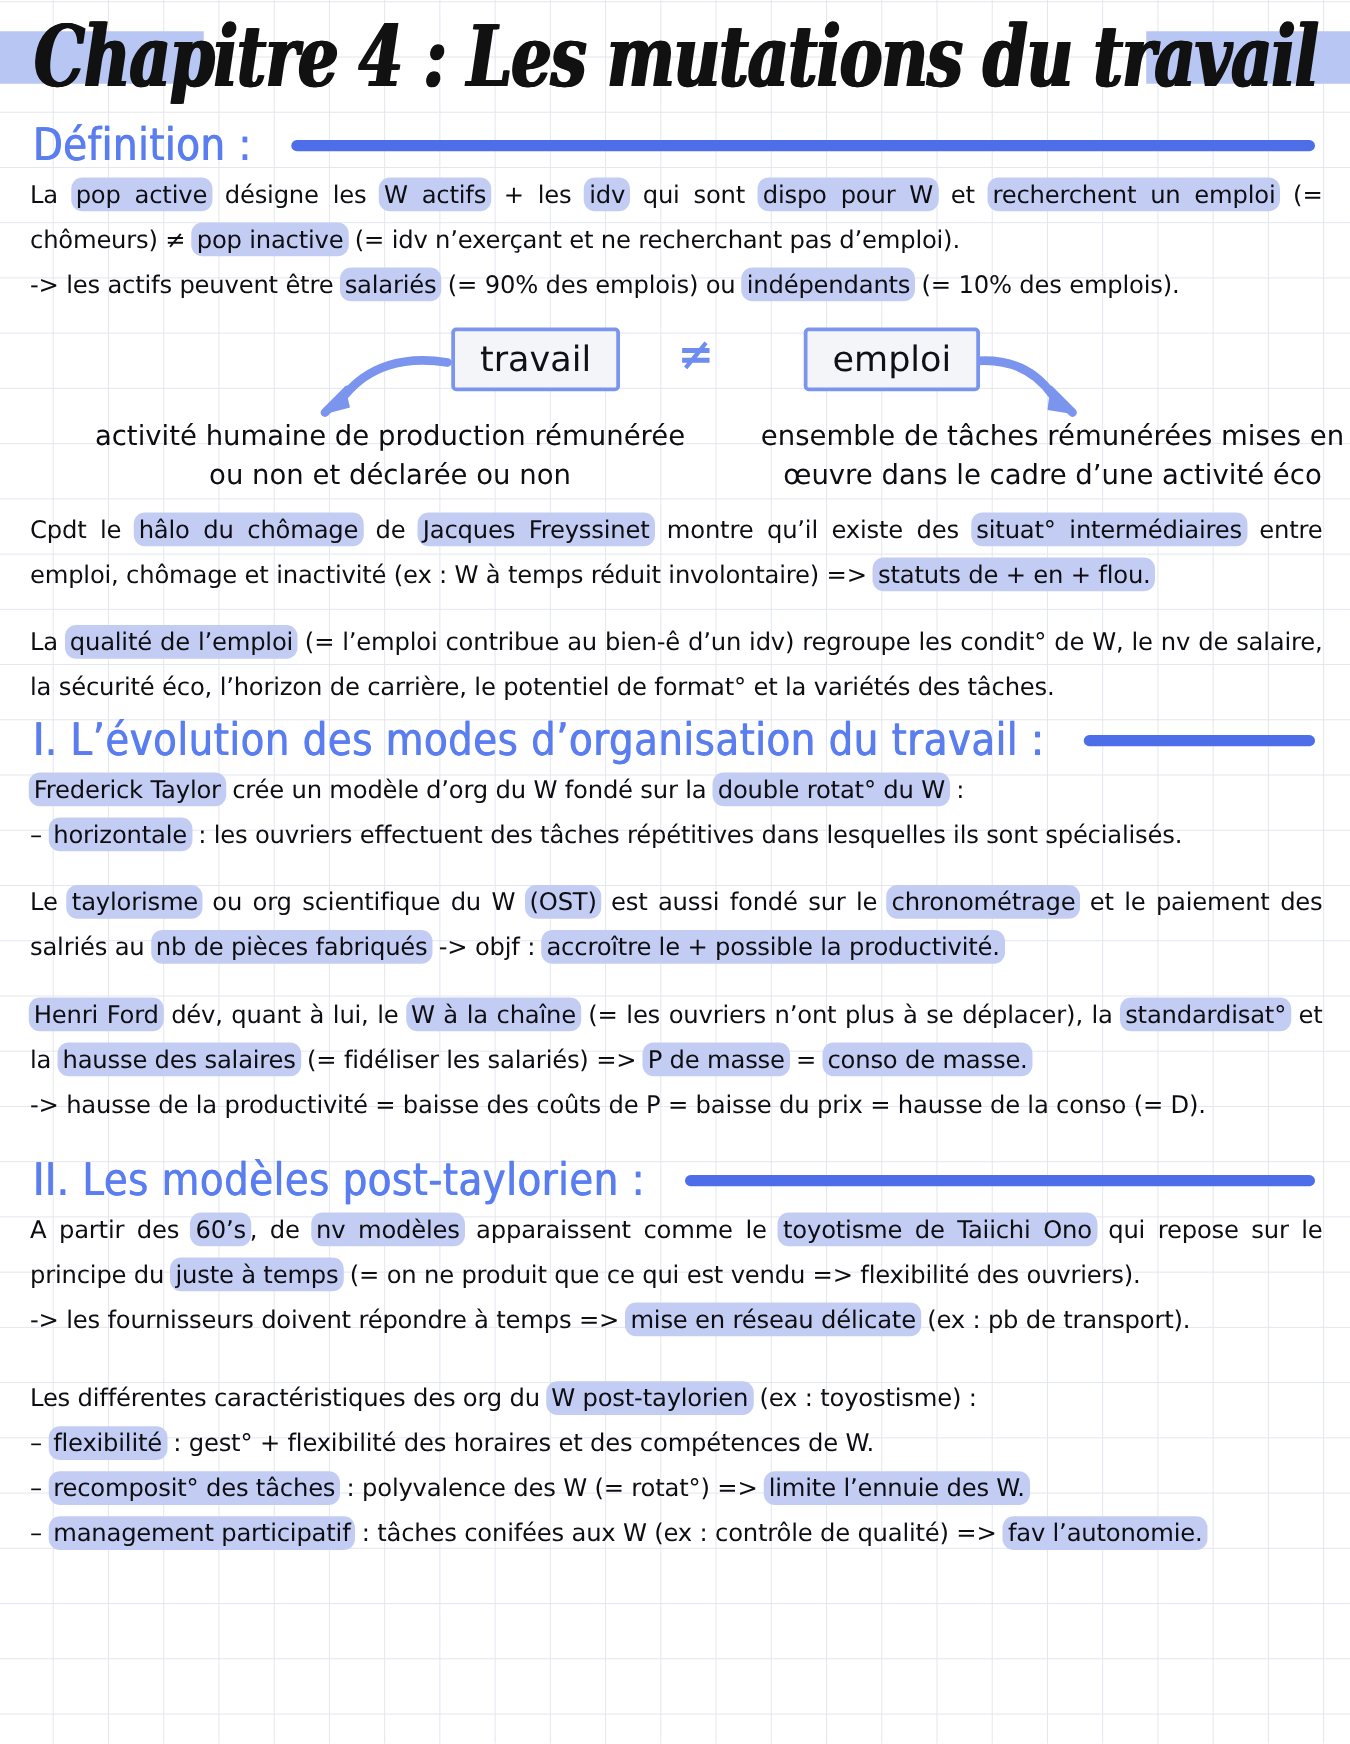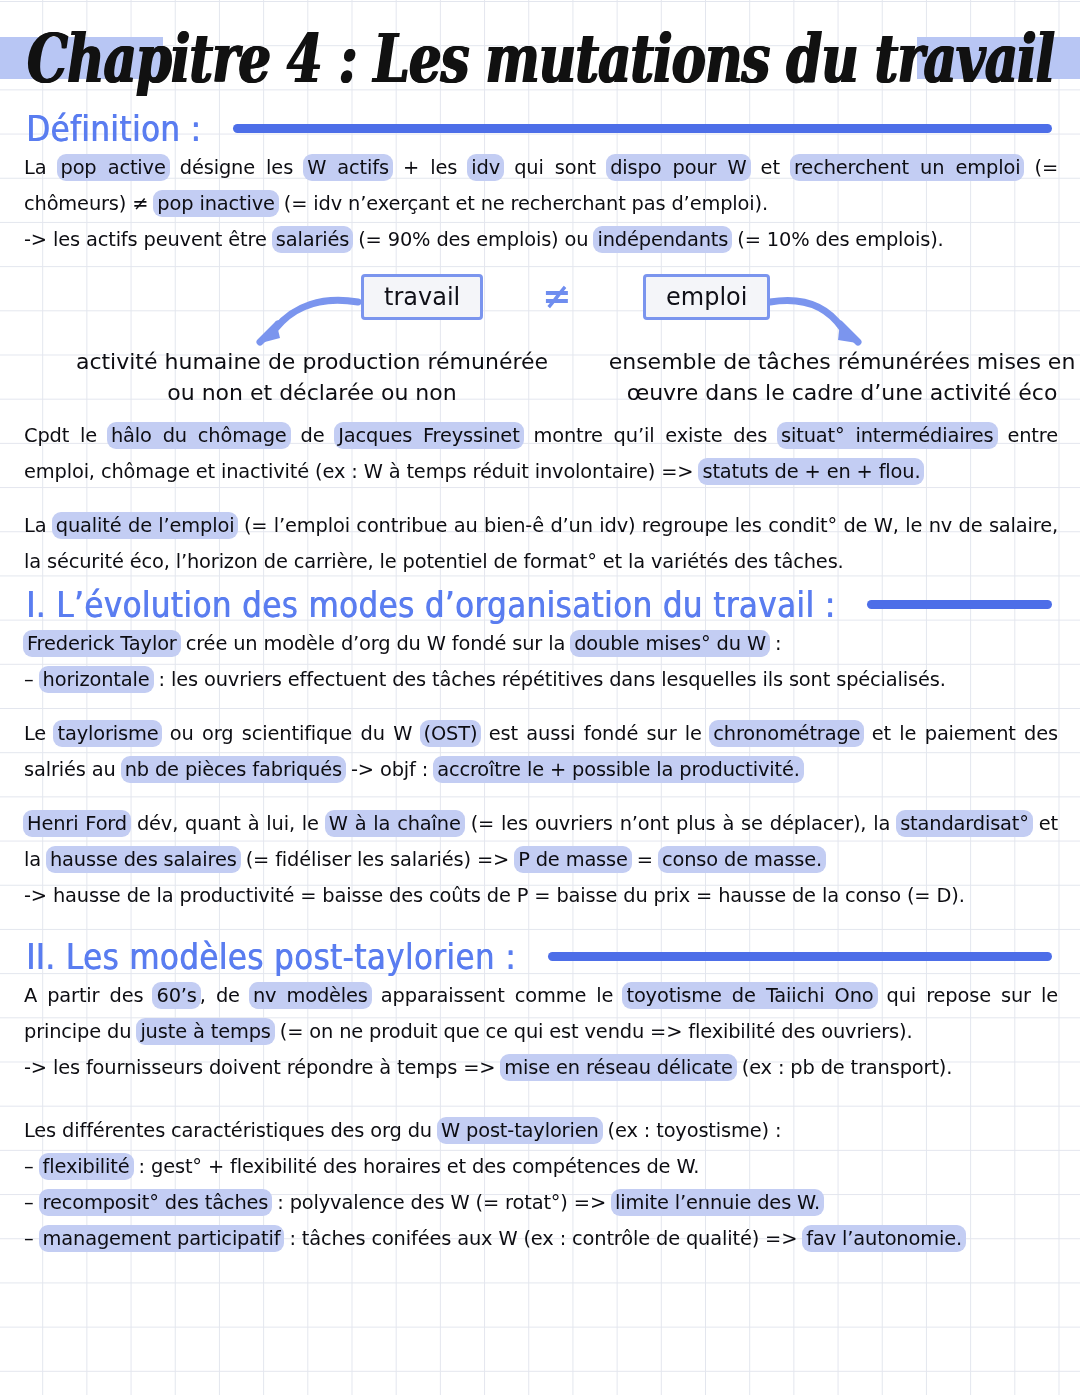--- a/index.html
+++ b/index.html
@@ -12,21 +12,21 @@
   
   #page{
     position:relative;width:1080px;height:1395px;box-sizing:border-box;
     background-color:#ffffff;
     background-image:
       linear-gradient(to right, #e3e6ee 1px, transparent 1px),
       linear-gradient(to bottom, #e3e6ee 1px, transparent 1px);
     background-size:44.2px 44.2px;
     background-position:-2px 1px;
   }
-  #content{position:absolute;inset:0;padding:12px 22px;box-sizing:border-box;}
+  #content{position:absolute;inset:0;padding:0 22px;box-sizing:border-box;}
 
   
   .title-row{
     position:relative;height:92px;display:flex;align-items:center;justify-content:center;
   }
   .title-block{
     position:absolute;top:25px;height:42px;width:163px;background:#b8c6f4;
   }
   .title-block.left{left:-22px;}
   .title-block.right{right:-22px;}
@@ -73,21 +73,21 @@
     box-decoration-break:clone;-webkit-box-decoration-break:clone;
   }
   .sp{height:18px;}
   .sp-s{height:9px;}
 
   
   .diagram{position:relative;height:152px;margin-top:8px;}
   .dbox{
     position:absolute;
     border:3px solid #7b95ee;border-radius:4px;background:#f4f5f9;
-    font-size:24px;color:#101018;
+    font-size:28px;color:#101018;
     padding:6px 20px;
     font-family:"DejaVu Sans","Liberation Sans",sans-serif;
   }
   #box-travail{left:339px;top:8px;}
   #box-emploi{left:621px;top:8px;}
   .neq{
     position:absolute;left:520px;top:10px;
     font-size:35px;color:#6f8def;font-weight:bold;
   }
   .darrow{position:absolute;top:0;left:0;pointer-events:none;}
@@ -146,21 +146,21 @@
 
     <div class="sp"></div>
 
     <p class="p just"><span>La </span><span class="hl">qualité de l’emploi</span><span> (= l’emploi contribue au bien-ê d’un idv) regroupe les condit° de W, le nv de salaire, la sécurité éco, l’horizon de carrière, le potentiel de format° et la variétés des tâches.</span></p>
 
     <div class="head">
       <span class="htxt">I. L’évolution des modes d’organisation du travail :</span>
       <span class="hbar"></span>
     </div>
 
-    <p class="p"><span class="hl">Frederick Taylor</span><span> crée un modèle d’org du W fondé sur la </span><span class="hl">double mises° du W</span><span> :</span></p>
+    <p class="p"><span class="hl">Frederick Taylor</span><span> crée un modèle d’org du W fondé sur la </span><span class="hl">double rotat° du W</span><span> :</span></p>
 
     <p class="p"><span> – </span><span class="hl">horizontale</span><span> : les ouvriers effectuent des tâches répétitives dans lesquelles ils sont spécialisés.</span></p>
 
 
     <div class="sp"></div>
 
     <p class="p just"><span>Le </span><span class="hl">taylorisme</span><span> ou org scientifique du W </span><span class="hl">(OST)</span><span> est aussi fondé sur le </span><span class="hl">chronométrage</span><span> et le paiement des salriés au </span><span class="hl">nb de pièces fabriqués</span><span> -&gt; objf : </span><span class="hl">accroître le + possible la productivité.</span></p>
 
     <div class="sp"></div>
 

